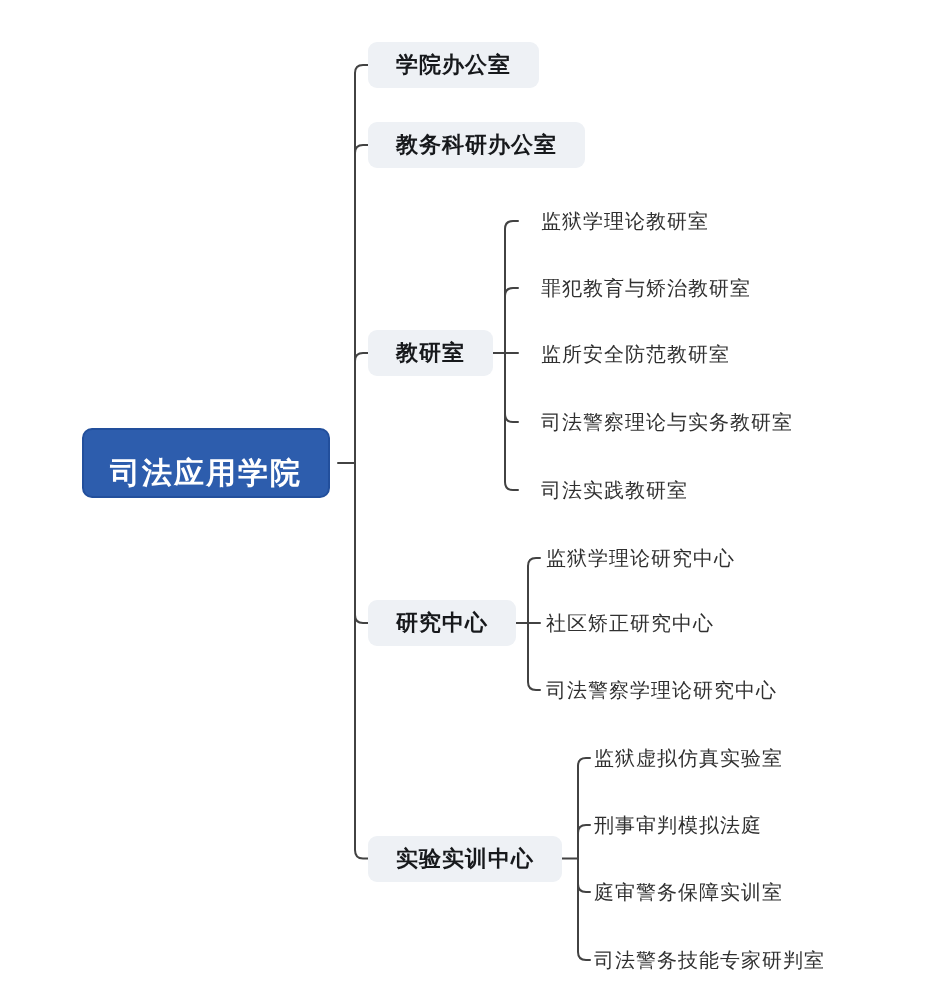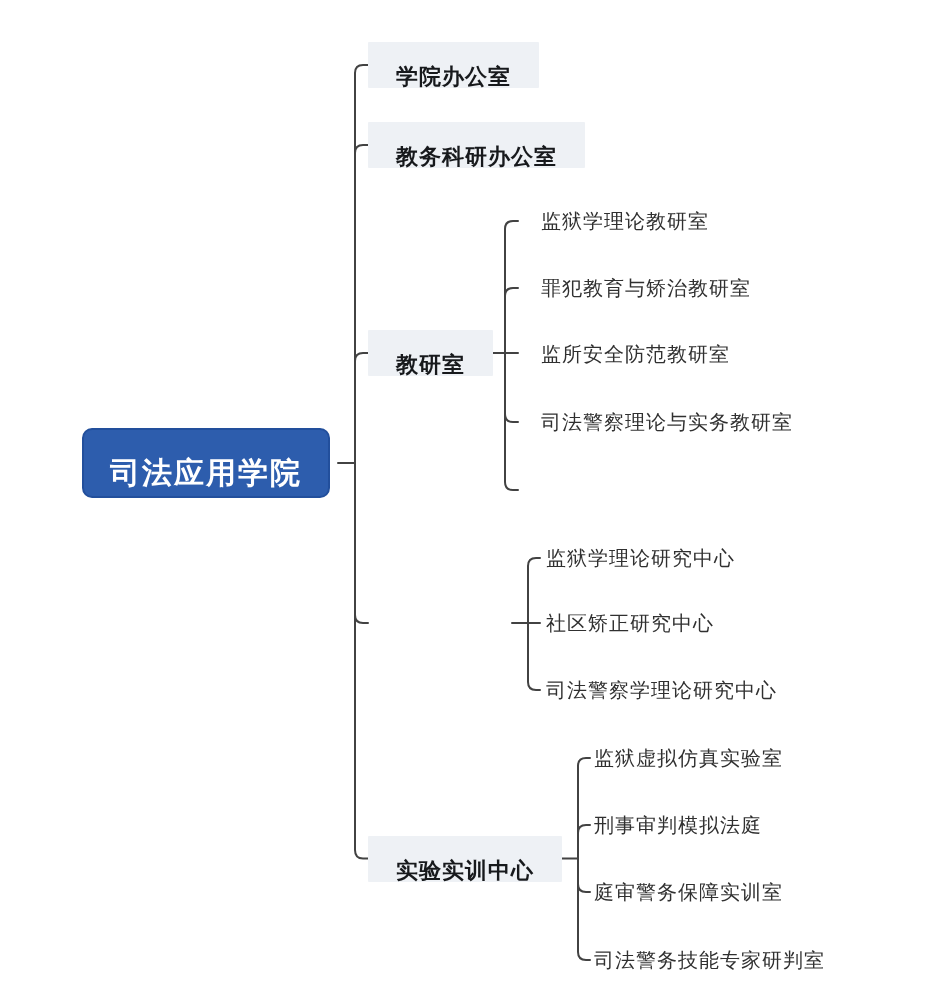--- a/index.html
+++ b/index.html
@@ -47,23 +47,23 @@
     font-size: 30px;
     font-weight: bold;
     letter-spacing: 2px;
     white-space: nowrap;
   }
   .branch-node {
     position: absolute;
     left: 368px;
     height: 46px;
     line-height: 46px;
-    padding: 12px 28px;
+    padding: 0 28px;
     background: var(--branch-bg);
-    border-radius: 1px;
+    border-radius: 9px;
     color: var(--branch-text);
     font-size: 22px;
     font-weight: bold;
     letter-spacing: 1px;
     white-space: nowrap;
   }
   .b1 { top: 42px; }
   .b2 { top: 122px; text-align: center; }
   .b3 { top: 330px; text-align: center; }
   .b4 { top: 600px; }
@@ -113,26 +113,28 @@
     <path d="M 590 758 H 586 Q 578 758 578 766 V 952 Q 578 960 586 960 H 590"></path>
     <path d="M 578 833 Q 578 825 586 825 H 590"></path>
     <path d="M 578 884 Q 578 892 586 892 H 590"></path>
   </svg>
 
   <div class="root-node">司法应用学院</div>
 
   <div class="branch-node b1">学院办公室</div>
   <div class="branch-node b2">教务科研办公室</div>
   <div class="branch-node b3">教研室</div>
+  <div class="branch-node b4">研究中心</div>
   <div class="branch-node b5">实验实训中心</div>
 
   <div class="leaf-node g1 y221">监狱学理论教研室</div>
   <div class="leaf-node g1 y288">罪犯教育与矫治教研室</div>
   <div class="leaf-node g1 y353">监所安全防范教研室</div>
   <div class="leaf-node g1 y422">司法警察理论与实务教研室</div>
+  <div class="leaf-node g1 y490">司法实践教研室</div>
 
   <div class="leaf-node g2 y558">监狱学理论研究中心</div>
   <div class="leaf-node g2 y623">社区矫正研究中心</div>
   <div class="leaf-node g2 y690">司法警察学理论研究中心</div>
 
   <div class="leaf-node g3 y758">监狱虚拟仿真实验室</div>
   <div class="leaf-node g3 y825">刑事审判模拟法庭</div>
   <div class="leaf-node g3 y892">庭审警务保障实训室</div>
   <div class="leaf-node g3 y960">司法警务技能专家研判室</div>
 

